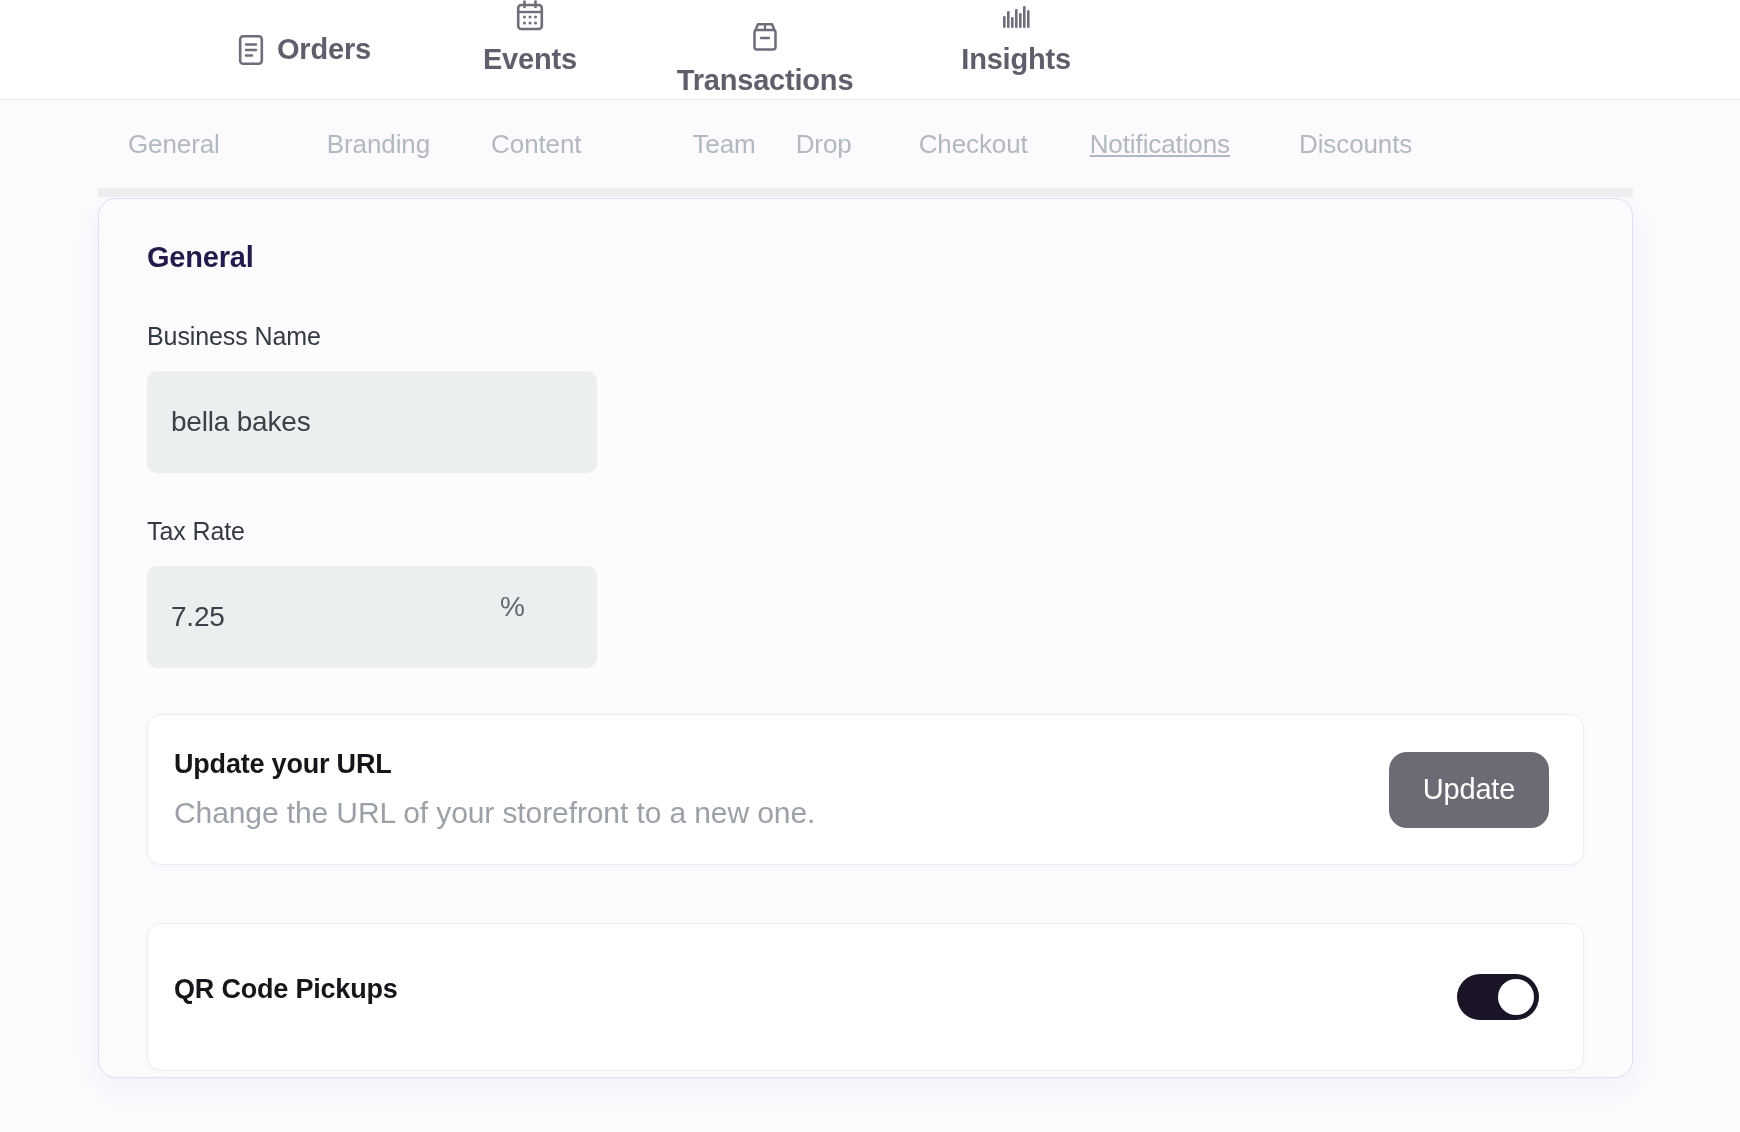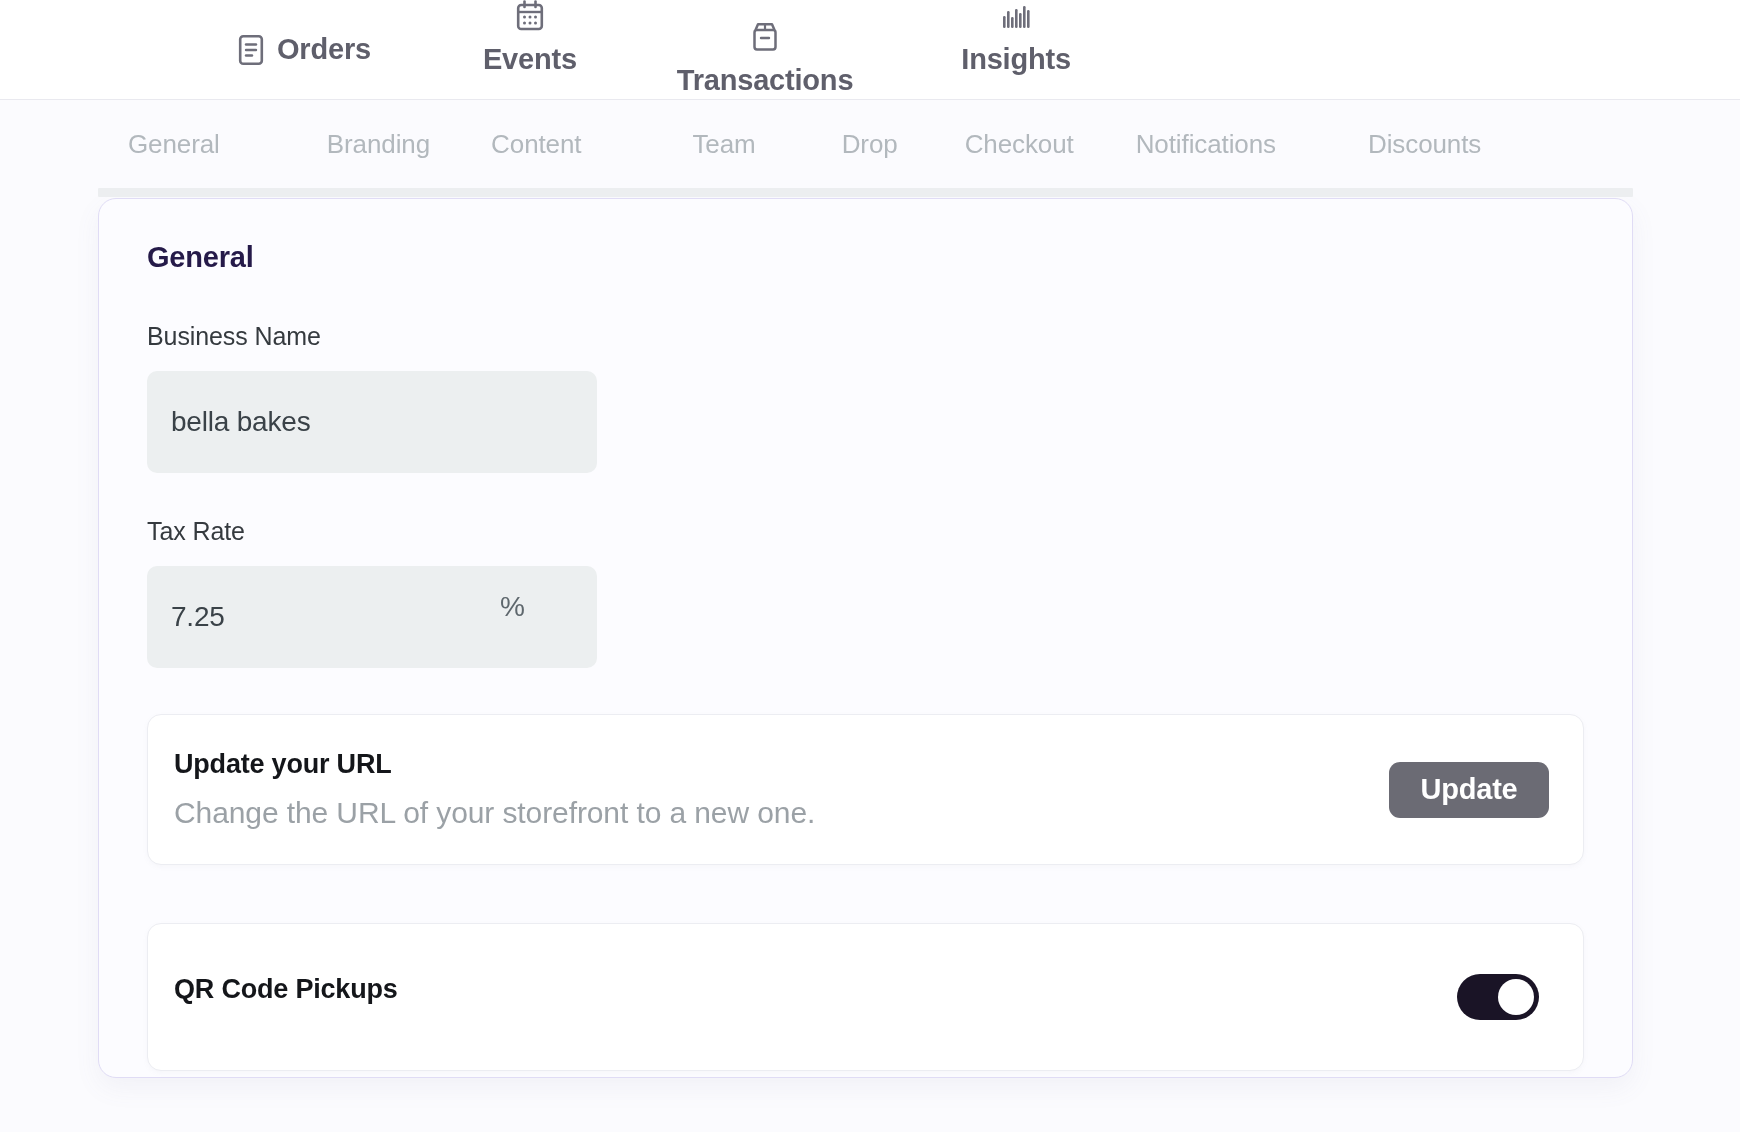--- a/index.html
+++ b/index.html
@@ -70,24 +70,24 @@
     font-size: 26px;
     color: #b2b8bd;
     letter-spacing: -0.1px;
     cursor: pointer;
     white-space: nowrap;
     margin-right: 0;
   }
   .tab-general      { margin-right: 107px; }
   .tab-branding     { margin-right: 61px; }
   .tab-content      { margin-right: 111px; }
-  .tab-team         { margin-right: 86px; }
+  .tab-team         { margin-right: 40px; }
   .tab-drop         { margin-right: 67px; }
   .tab-checkout     { margin-right: 62px; }
-  .tab-notifications{ margin-right: 92px; }
+  .tab-notifications{ margin-right: 69px; text-decoration: underline; }
 
   
   .top-strip-wrap {
     position: relative;
     height: 10px;
     padding-left: 98px;
   }
   .top-strip {
     width: 1535px;
     height: 9px;
@@ -194,30 +194,29 @@
     color: #3f8db5;
     font-weight: bold;
     cursor: pointer;
     text-decoration: none;
   }
 
   .update-btn {
     background: #6b6b74;
     color: #ffffff;
     border: none;
-    border-radius: 11px;
+    border-radius: 18px;
     font-family: "Liberation Sans", sans-serif;
     font-size: 29px;
     letter-spacing: -0.2px;
     padding: 0 30px;
-    height: 56px;
+    height: 76px;
     min-width: 160px;
     cursor: pointer;
     flex: 0 0 auto;
-    font-weight: bold;
   }
 
   .toggle {
     width: 82px;
     height: 46px;
     border-radius: 23px;
     background: #1a1426;
     position: relative;
     cursor: pointer;
     flex: 0 0 auto;

